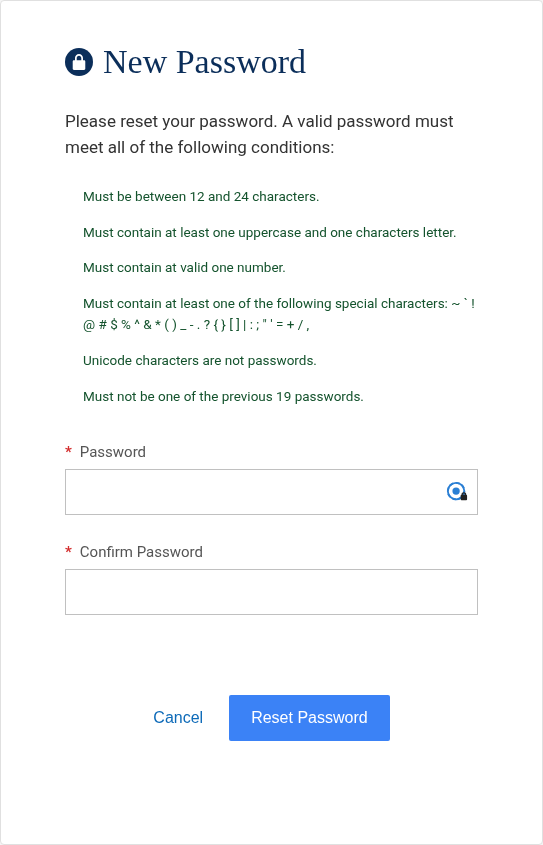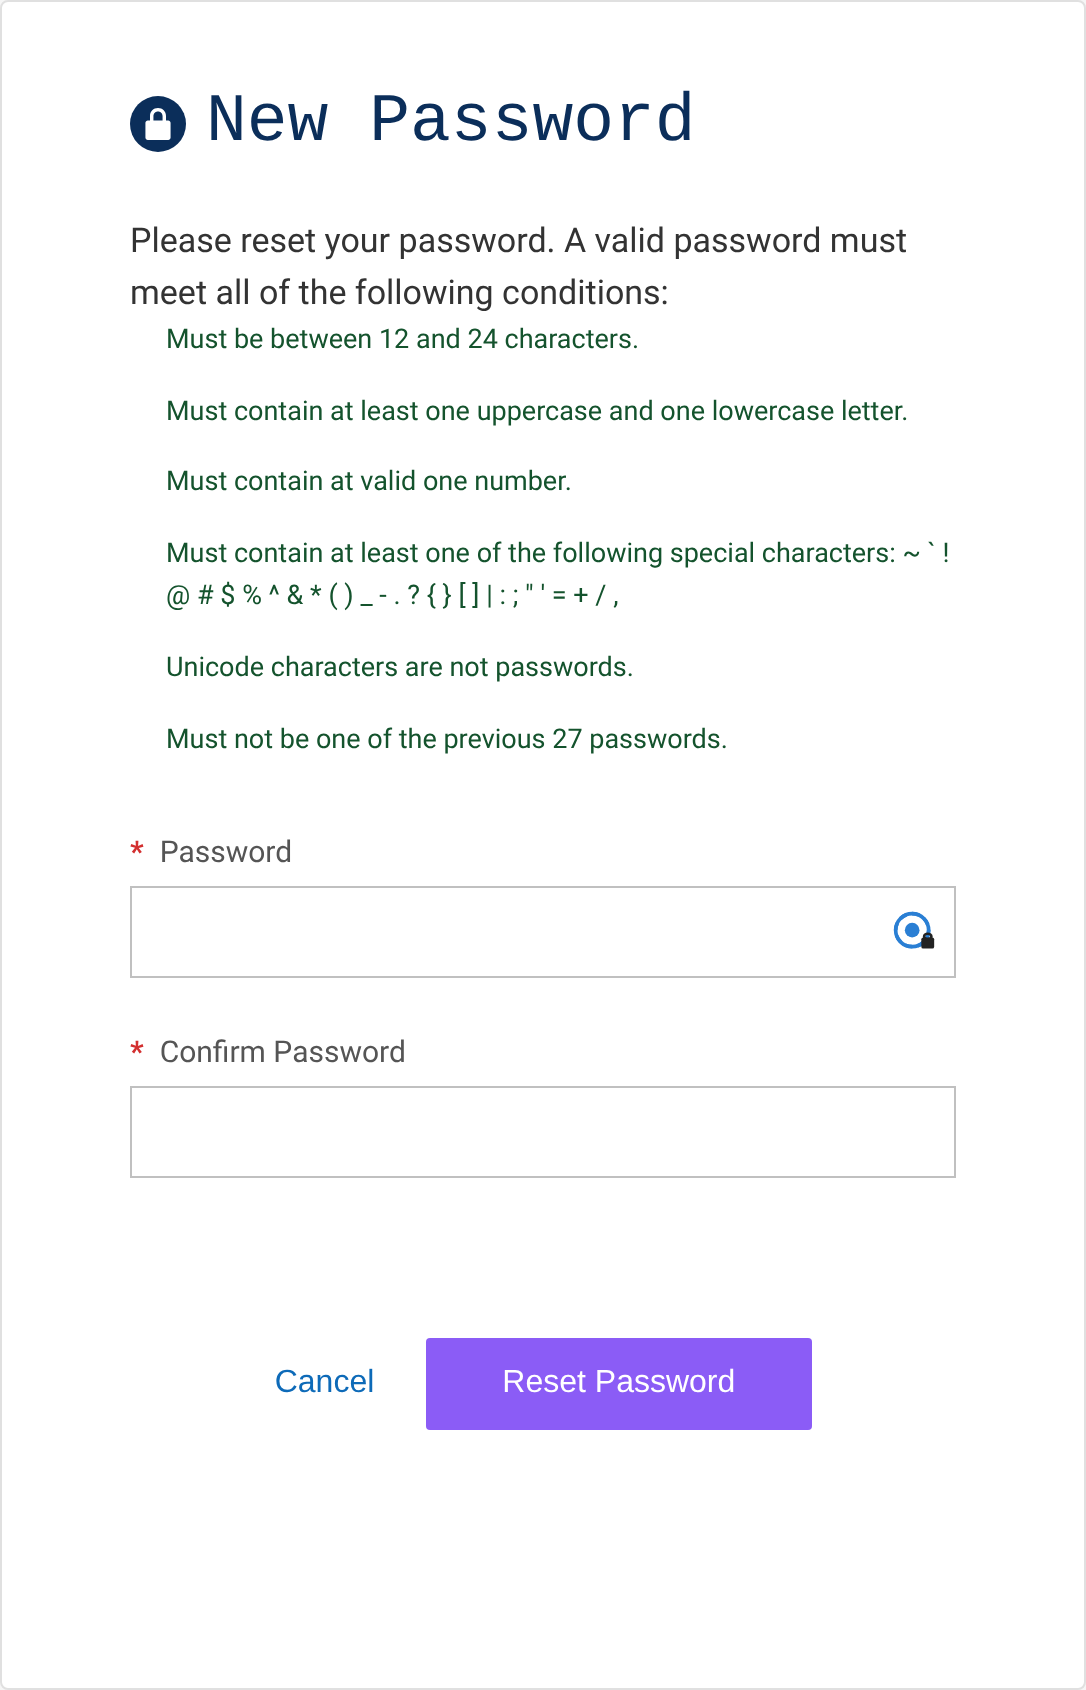--- a/index.html
+++ b/index.html
@@ -39,30 +39,31 @@
       align-items: center;
       justify-content: center;
       flex-shrink: 0;
     }
     .lock-badge svg {
       width: 14px;
       height: 16px;
       fill: #ffffff;
     }
     .title {
-      font-family: Liberation Mono, monospace;
+      font-family: Liberation Serif, serif;
       font-size: 34px;
       font-weight: 400;
       color: #0b2e5a;
       line-height: 1;
     }
     .intro {
       font-size: 17px;
       color: #333333;
       line-height: 1.5;
+      margin-bottom: 26px;
     }
     .rules {
       list-style: none;
       padding-left: 18px;
       margin-bottom: 36px;
     }
     .rules li {
       font-size: 13.5px;
       color: #14532d;
       line-height: 1.6;
@@ -113,25 +114,25 @@
     }
     .btn-cancel {
       background: none;
       border: none;
       color: #0d6ab8;
       font-size: 16px;
       cursor: pointer;
       padding: 0;
     }
     .btn-primary {
-      background: #8b5cf6;
+      background: #3b82f6;
       border: none;
       color: #ffffff;
       font-size: 16px;
-      padding: 14px 38px;
+      padding: 14px 22px;
       cursor: pointer;
       border-radius: 2px;
     }
   </style>
 </head>
 <body>
 
 <div class="card">
 
   <div class="header">
@@ -140,25 +141,25 @@
         <path d="M12 0 C8 0 5 3 5 7 L5 11 L3 11 C2 11 1 12 1 13 L1 26 C1 27 2 28 3 28 L21 28 C22 28 23 27 23 26 L23 13 C23 12 22 11 21 11 L19 11 L19 7 C19 3 16 0 12 0 Z M12 3 C14.5 3 16 5 16 7 L16 11 L8 11 L8 7 C8 5 9.5 3 12 3 Z"></path>
       </svg>
     </div>
     <h1 class="title">New Password</h1>
   </div>
 
   <p class="intro">Please reset your password. A valid password must meet all of the following conditions:</p>
 
   <ul class="rules">
     <li>Must be between 12 and 24 characters.</li>
-    <li>Must contain at least one uppercase and one lowercase letter.</li>
+    <li>Must contain at least one uppercase and one characters letter.</li>
     <li>Must contain at valid one number.</li>
     <li>Must contain at least one of the following special characters: ~ ` ! @ # $ % ^ &amp; * ( ) _ - . ? { } [ ] | : ; " ' = + / ,</li>
     <li>Unicode characters are not passwords.</li>
-    <li>Must not be one of the previous 27 passwords.</li>
+    <li>Must not be one of the previous 19 passwords.</li>
   </ul>
 
   <div class="field-group">
     <div class="field-label">
       <span class="required-star">*</span>
       <span>Password</span>
     </div>
     <div class="input-wrapper">
       <input type="password" class="text-input" value="" style="">
       <span class="pw-manager-icon">

